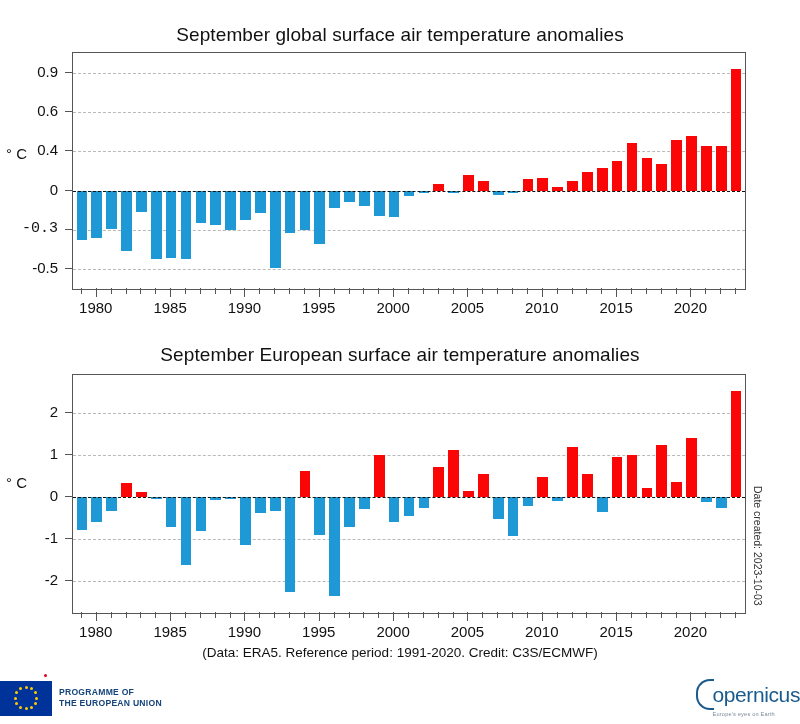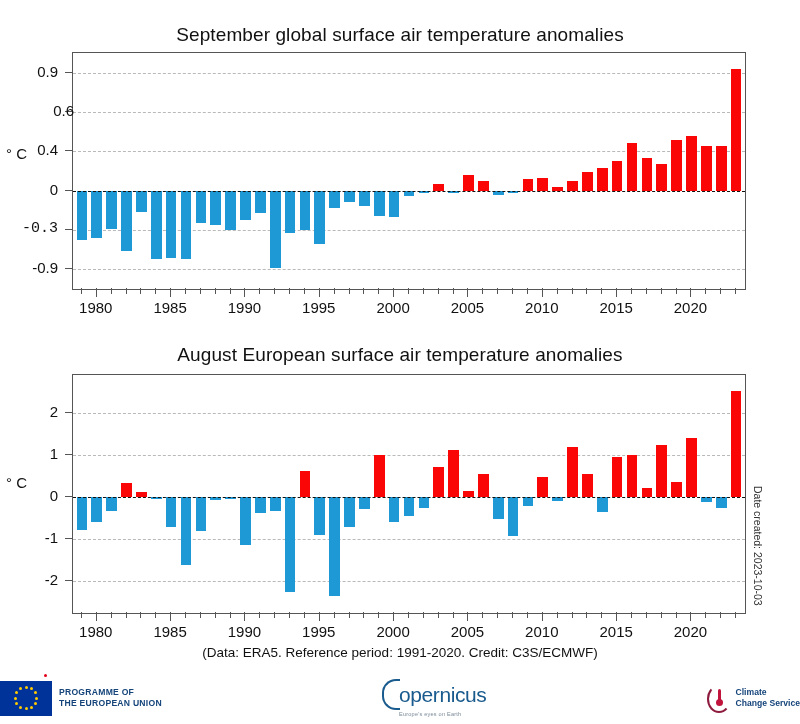--- a/index.html
+++ b/index.html
@@ -160,21 +160,21 @@
         <div class="bar pos" title="2020: 0.42" style="left: 613.126px; width: 10.7044px; top: 82.6px; height: 55.0667px;"></div>
         <div class="bar pos" title="2021: 0.34" style="left: 627.993px; width: 10.7044px; top: 93.0889px; height: 44.5778px;"></div>
         <div class="bar pos" title="2022: 0.34" style="left: 642.86px; width: 10.7044px; top: 93.0889px; height: 44.5778px;"></div>
         <div class="bar pos" title="2023: 0.93" style="left: 657.727px; width: 10.7044px; top: 15.7333px; height: 121.933px;"></div>
       </div>
       <div class="zeroline" style="top: 137.667px;"></div>
     </div>
 </div>
 
 <div class="chart-block">
-  <div class="chart-title" style="position:absolute;left:0;top:344px;width:800px;">August European surface air temperature anomalies</div>
+  <div class="chart-title" style="position:absolute;left:0;top:344px;width:800px;">September European surface air temperature anomalies</div>
   <div class="ylabel" style="left:6px;top:474px;">° C</div>
   <div class="axes" id="axes-europe" style="left:72px;top:374px;width:674px;height:240px;">
       <div class="gridline" style="top: 37.9115px;"></div>
       <div class="gridline" style="top: 80.0354px;"></div>
       <div class="gridline" style="top: 164.283px;"></div>
       <div class="gridline" style="top: 206.407px;"></div>
       <div class="bars">
         <div class="bar neg" title="1979: -0.78" style="left: 3.56814px; width: 10.7044px; top: 122.159px; height: 32.8566px;"></div>
         <div class="bar neg" title="1980: -0.58" style="left: 18.4354px; width: 10.7044px; top: 122.159px; height: 24.4319px;"></div>
         <div class="bar neg" title="1981: -0.32" style="left: 33.3027px; width: 10.7044px; top: 122.159px; height: 13.4796px;"></div>
@@ -255,46 +255,35 @@
   <div class="copernicus">
     <div class="cop-row">
       <div class="cop-arc"></div>
       <div class="cop-word">opernicus</div>
       <div class="cop-dot"></div>
     </div>
     <div class="cop-sub">Europe's eyes on Earth</div>
   </div>
 
 
-  <div class="ccs">
-    <div class="ccs-mark">
-      <div class="arc"></div>
-        <div class="therm"></div>
-        <div class="bulb"></div>
-    </div>
-    <div class="ccs-text">
-      <div>Climate</div>
-      <div>Change Service</div>
-    </div>
-  </div>
 
 </div>
 
 <div class="ytick-mark" style="left: 65px; top: 71.6667px;"></div>
 <div class="ytick-label" style="left: 0px; width: 58px; top: 62.6667px;">0.9</div>
 <div class="ytick-mark" style="left: 65px; top: 111px;"></div>
-<div class="ytick-label" style="left: 16px; width: 58px; top: 102px;">0.6</div>
+<div class="ytick-label" style="left: 0px; width: 58px; top: 102px;">0.6</div>
 <div class="ytick-mark" style="left: 65px; top: 150.333px;"></div>
 <div class="ytick-label" style="left: 0px; width: 58px; top: 141.333px;">0.4</div>
 <div class="ytick-mark" style="left: 65px; top: 189.667px;"></div>
 <div class="ytick-label" style="left: 0px; width: 58px; top: 180.667px;">0</div>
 <div class="ytick-mark" style="left: 65px; top: 229px;"></div>
 <div class="ytick-label" style="left: 0px; width: 58px; top: 220px; font-family: Liberation Mono, monospace;">-0.3</div>
 <div class="ytick-mark" style="left: 65px; top: 268.333px;"></div>
-<div class="ytick-label" style="left: 0px; width: 58px; top: 259.333px;">-0.9</div>
+<div class="ytick-label" style="left: 0px; width: 58px; top: 259.333px;">-0.5</div>
 <div class="xtick-mark" style="left: 80.9204px; top: 288px; height: 6px;"></div>
 <div class="xtick-mark" style="left: 95.7876px; top: 288px; height: 9px;"></div>
 <div class="xtick-mark" style="left: 110.655px; top: 288px; height: 6px;"></div>
 <div class="xtick-mark" style="left: 125.522px; top: 288px; height: 6px;"></div>
 <div class="xtick-mark" style="left: 140.389px; top: 288px; height: 6px;"></div>
 <div class="xtick-mark" style="left: 155.257px; top: 288px; height: 6px;"></div>
 <div class="xtick-mark" style="left: 170.124px; top: 288px; height: 9px;"></div>
 <div class="xtick-mark" style="left: 184.991px; top: 288px; height: 6px;"></div>
 <div class="xtick-mark" style="left: 199.858px; top: 288px; height: 6px;"></div>
 <div class="xtick-mark" style="left: 214.726px; top: 288px; height: 6px;"></div>

